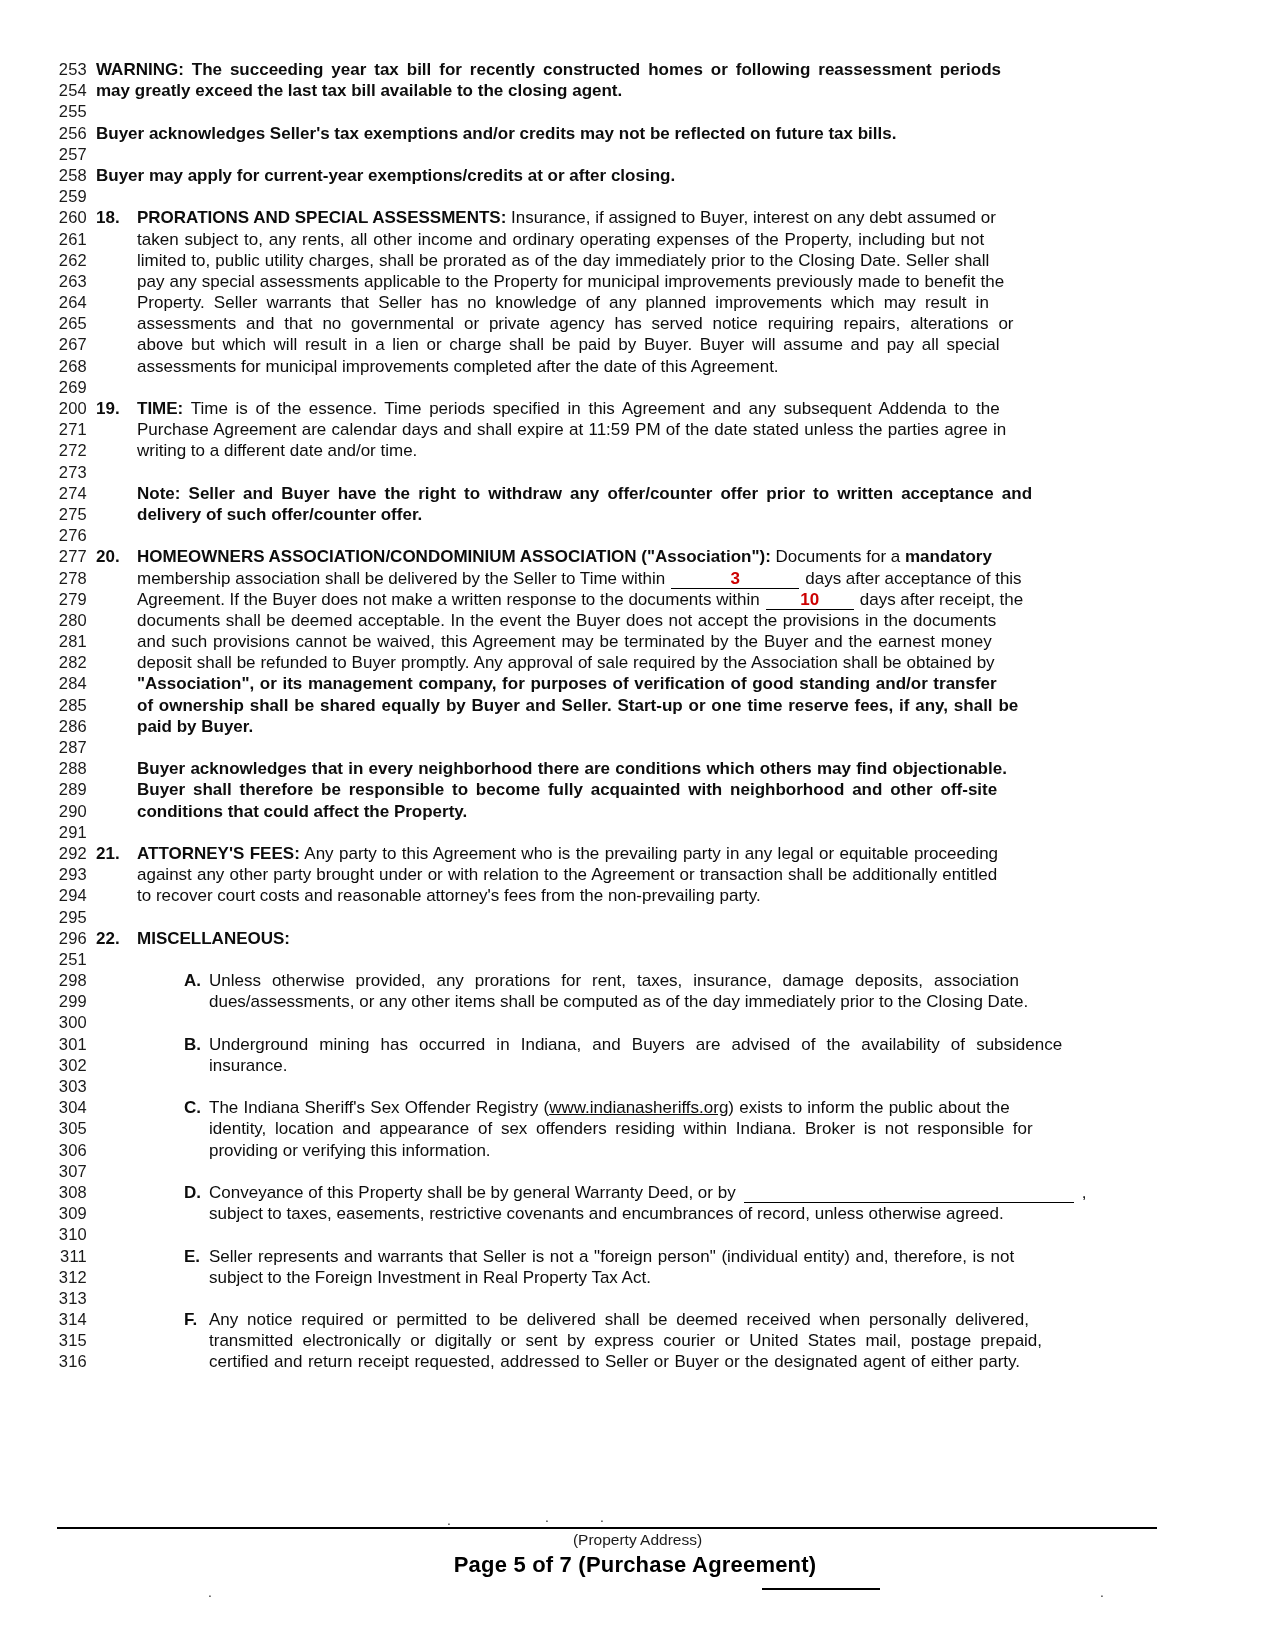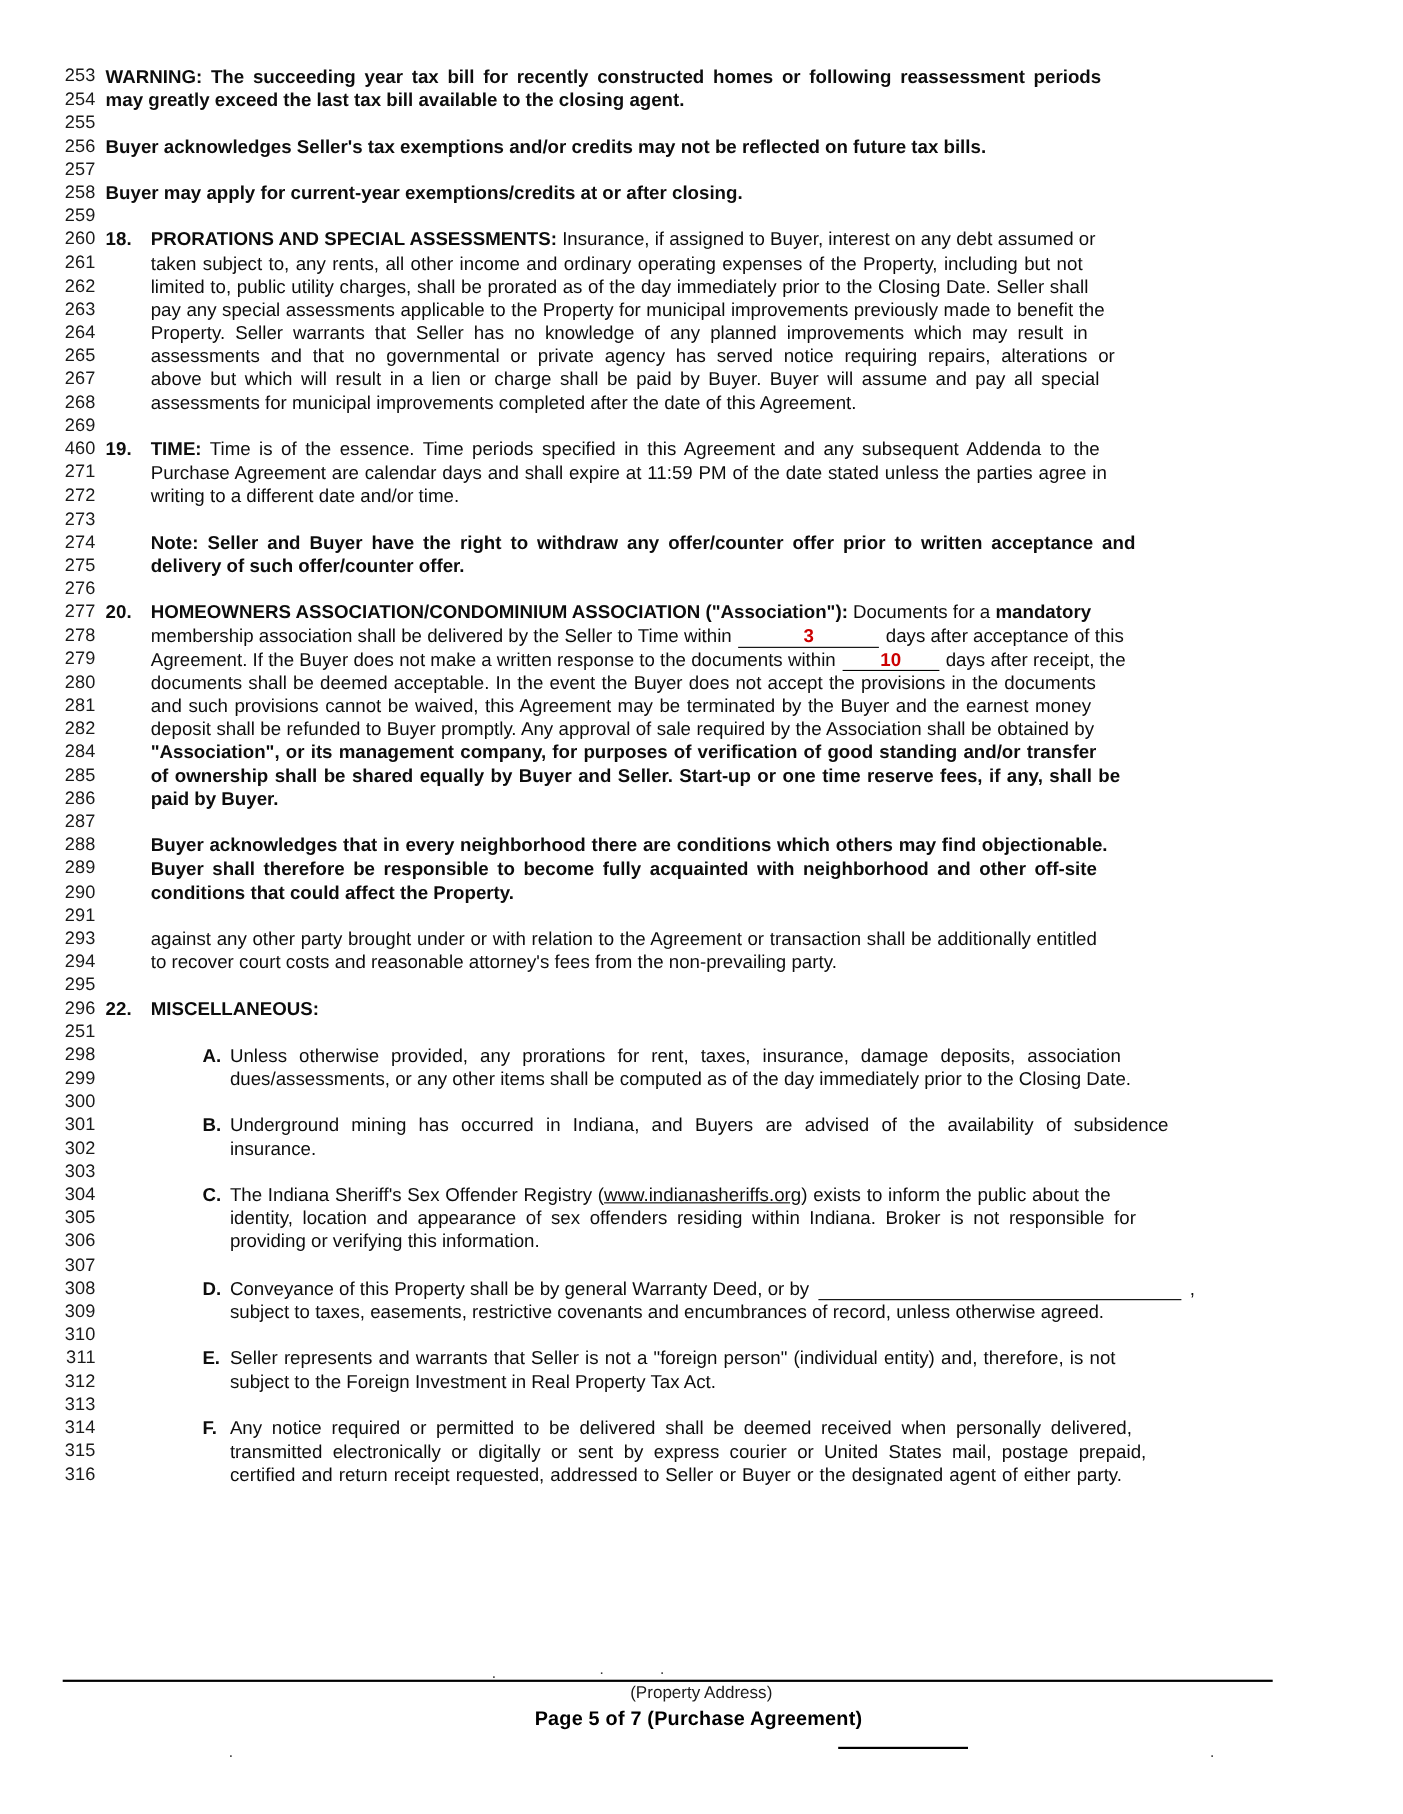--- a/index.html
+++ b/index.html
@@ -104,21 +104,21 @@
     text-align: center;
     font-size: 15.5px;
     color: #1a1a1a;
   }
   .page-label {
     position: absolute;
     left: 0;
     top: 1552px;
     width: 1270px;
     text-align: center;
-    font-size: 18px;
+    font-size: 22px;
     font-weight: bold;
     letter-spacing: 0.2px;
   }
   .sig-line {
     position: absolute;
     left: 762px;
     top: 1588px;
     width: 118px;
     border-top: 2px solid #000;
   }
@@ -204,21 +204,21 @@
       <div class="lineno">268</div>
       <div class="ltext ind1">assessments for municipal improvements completed after the date of this Agreement.</div>
     </div>
 
     <div class="line">
       <div class="lineno">269</div>
       <div class="ltext"></div>
     </div>
 
     <div class="line">
-      <div class="lineno">460</div>
+      <div class="lineno">200</div>
       <div class="ltext" style="word-spacing:3.0px;"><span class="num">19.</span><span class="b">TIME:</span><span> Time is of the essence. Time periods specified in this Agreement and any subsequent Addenda to the</span></div>
     </div>
     <div class="line">
       <div class="lineno">271</div>
       <div class="ltext ind1" style="word-spacing:0.6px;">Purchase Agreement are calendar days and shall expire at 11:59 PM of the date stated unless the parties agree in</div>
     </div>
     <div class="line">
       <div class="lineno">272</div>
       <div class="ltext ind1">writing to a different date and/or time.</div>
     </div>
@@ -300,20 +300,24 @@
     <div class="line">
       <div class="lineno">290</div>
       <div class="ltext ind1 b">conditions that could affect the Property.</div>
     </div>
 
     <div class="line">
       <div class="lineno">291</div>
       <div class="ltext"></div>
     </div>
 
+    <div class="line">
+      <div class="lineno">292</div>
+      <div class="ltext" style="word-spacing:0.7px;"><span class="num">21.</span><span class="b">ATTORNEY'S FEES:</span><span> Any party to this Agreement who is the prevailing party in any legal or equitable proceeding</span></div>
+    </div>
     <div class="line">
       <div class="lineno">293</div>
       <div class="ltext ind1" style="word-spacing:0.4px;">against any other party brought under or with relation to the Agreement or transaction shall be additionally entitled</div>
     </div>
     <div class="line">
       <div class="lineno">294</div>
       <div class="ltext ind1">to recover court costs and reasonable attorney's fees from the non-prevailing party.</div>
     </div>
 
     <div class="line">

